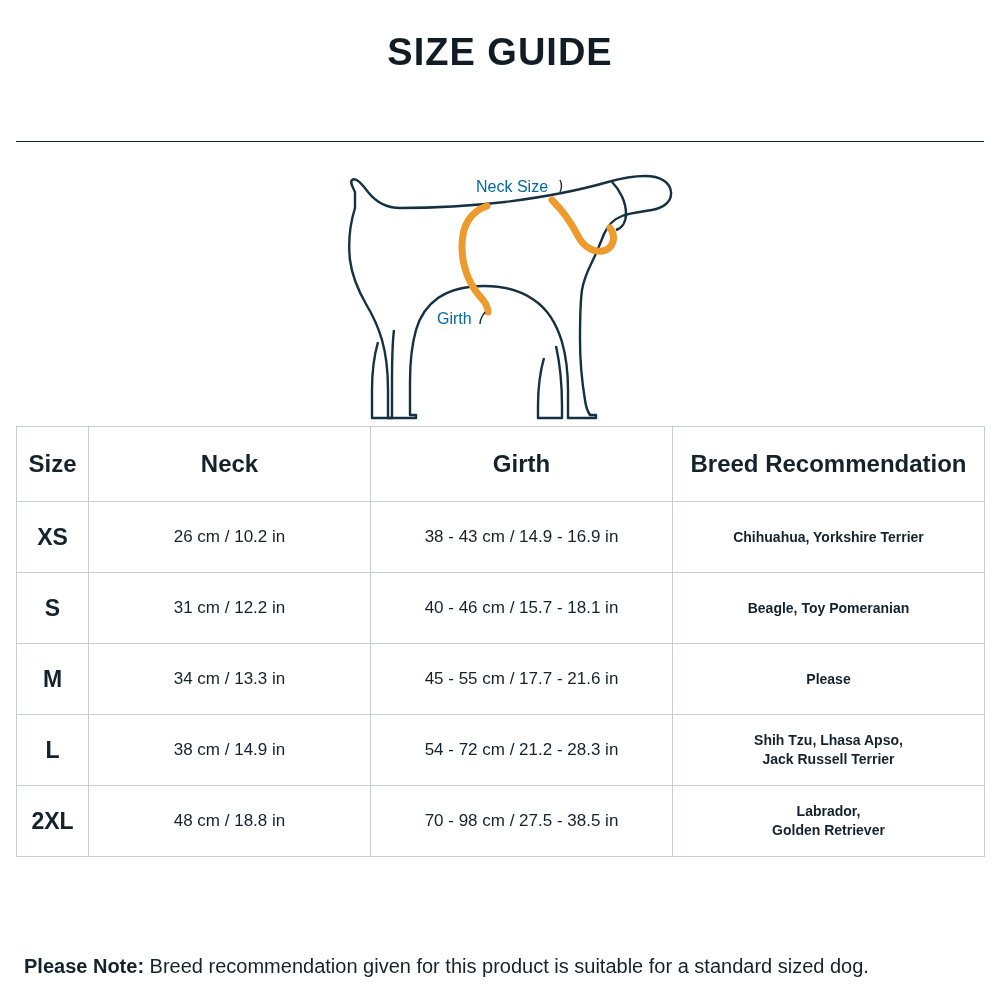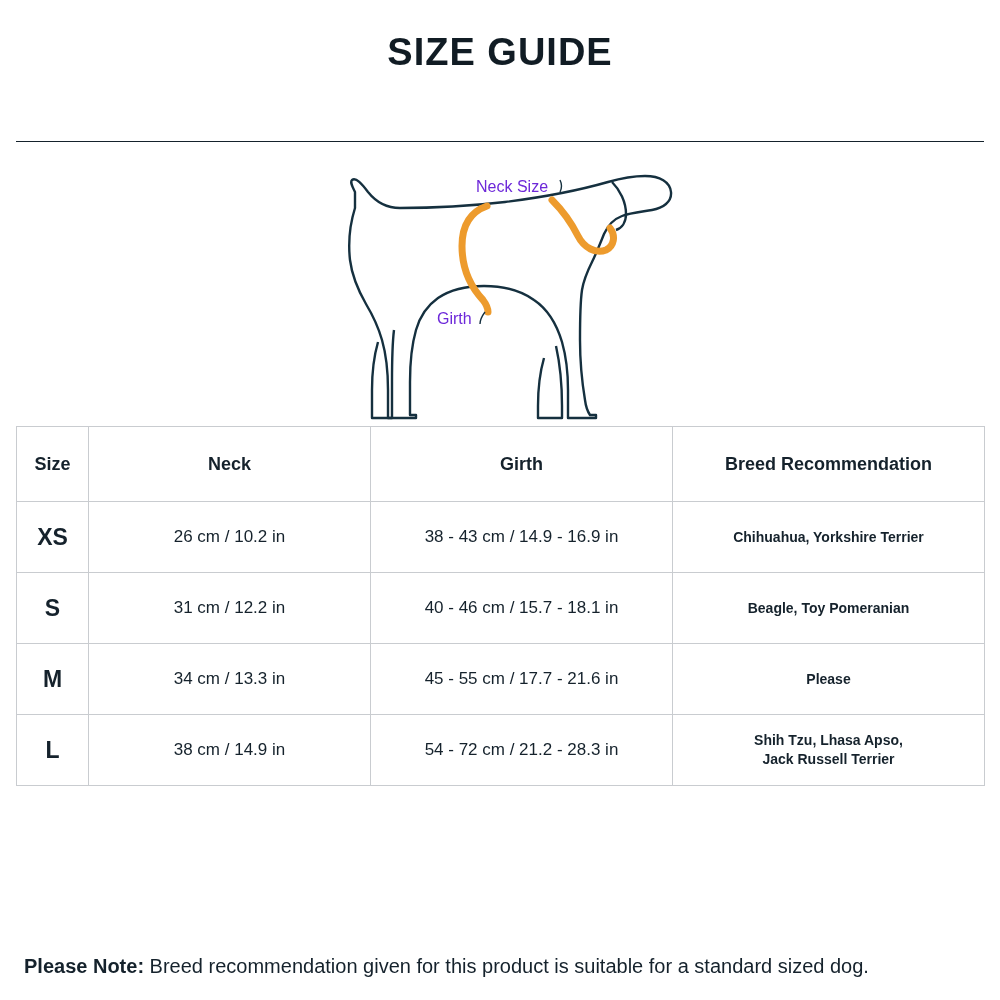--- a/index.html
+++ b/index.html
@@ -47,21 +47,21 @@
     top: 150px;
     width: 1000px;
     height: 275px;
   }
   .illustration svg {
     display: block;
   }
   .callout {
     position: absolute;
     font-size: 16px;
-    color: #6d28d9;
+    color: #0369a1;
     font-family: "Liberation Sans", sans-serif;
   }
   .callout.neck { left: 476px; top: 28px; }
   .callout.girth { left: 437px; top: 160px; }
 
   
   .table-wrap {
     position: absolute;
     left: 16px;
     top: 426px;
@@ -75,21 +75,21 @@
   table.size-table th,
   table.size-table td {
     border: 1px solid #c9ccd0;
     text-align: center;
     vertical-align: middle;
     padding: 0 6px;
     color: #15222c;
   }
   table.size-table thead th {
     height: 74px;
-    font-size: 18px;
+    font-size: 24px;
     font-weight: 700;
     line-height: 1.15;
   }
   col.c-size { width: 72px; }
   col.c-neck { width: 282px; }
   col.c-girth { width: 302px; }
   col.c-breed { width: 312px; }
 
   table.size-table tbody tr { height: 71px; }
   td.size-cell {
@@ -206,20 +206,26 @@
           <td class="neck-cell">34 cm / 13.3 in</td>
           <td class="girth-cell">45 - 55 cm / 17.7 - 21.6 in</td>
           <td class="breed-cell">Please</td>
         </tr>
         <tr>
           <td class="size-cell">L</td>
           <td class="neck-cell">38 cm / 14.9 in</td>
           <td class="girth-cell">54 - 72 cm / 21.2 - 28.3 in</td>
           <td class="breed-cell">Shih Tzu, Lhasa Apso,<br>Jack Russell Terrier</td>
         </tr>
+        <tr>
+          <td class="size-cell">2XL</td>
+          <td class="neck-cell">48 cm / 18.8 in</td>
+          <td class="girth-cell">70 - 98 cm / 27.5 - 38.5 in</td>
+          <td class="breed-cell">Labrador,<br>Golden Retriever</td>
+        </tr>
       </tbody>
     </table>
   </div>
 
   <div class="footnote">
     <b>Please Note:</b><span> Breed recommendation given for this product is suitable for a standard sized dog.</span>
   </div>
 
 </div>
 

